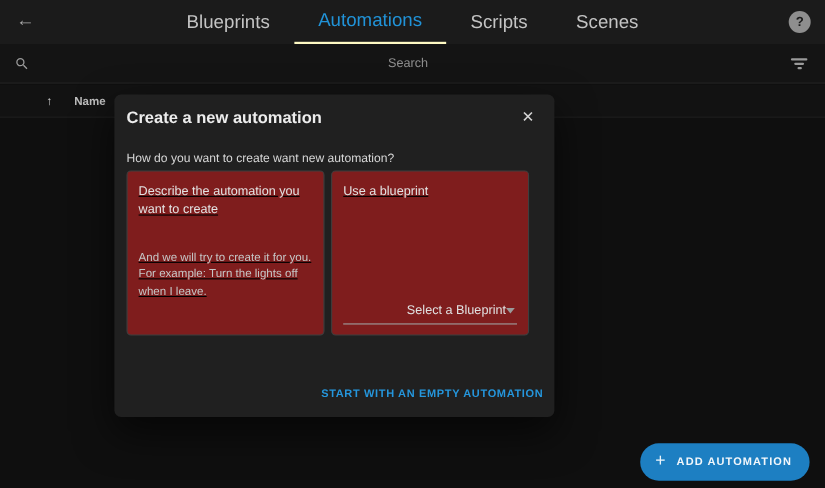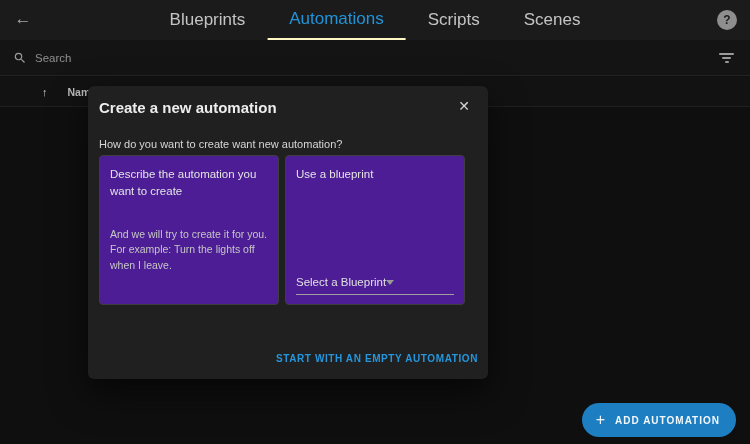--- a/index.html
+++ b/index.html
@@ -59,20 +59,21 @@
     border-bottom: 1px solid #232323;
     display: flex; align-items: center;
   }
   .search-icon { margin-left: 13px; display: flex; }
   .search-input {
     flex: 1;
     margin-left: 8px; margin-right: 12px;
     background: transparent; border: none; outline: none;
     color: #e0e0e0; font-size: 11.5px;
     font-family: "Liberation Sans", sans-serif;
+    text-align: center;
   }
   .search-input::placeholder { color: #8f8f8f; }
   .filter-btn {
     margin-right: 16px; cursor: pointer;
     display: flex; flex-direction: column; align-items: center; gap: 2px;
   }
   .filter-btn i { display: block; height: 2px; background: #9a9a9a; border-radius: 1px; }
   .filter-btn i:nth-child(1) { width: 15px; }
   .filter-btn i:nth-child(2) { width: 9px; }
   .filter-btn i:nth-child(3) { width: 4px; }
@@ -83,21 +84,21 @@
     height: 30px;
     background: #121212;
     border-bottom: 1px solid #1f1f1f;
     display: flex; align-items: center;
   }
   .sort-arrow { margin-left: 42px; color: #cfcfcf; font-size: 11px; }
   .col-name { margin-left: 20px; color: #bdbdbd; font-size: 10.5px; font-weight: bold; }
 
   
   .dialog {
-    position: absolute; left: 88px; top: 86px;
+    position: absolute; left: 104px; top: 86px;
     width: 400px; height: 293px;
     background: #202020;
     border-radius: 6px;
     box-shadow: 0 14px 36px rgba(0,0,0,0.6);
     z-index: 5;
   }
   .dialog-title {
     position: absolute; left: 11px; top: 13px;
     font-size: 15px; font-weight: bold; color: #ededed;
   }
@@ -113,23 +114,24 @@
   }
   .cards {
     position: absolute; left: 11px; top: 69px;
     width: 366px; height: 150px;
     display: flex; gap: 6px;
   }
   .card {
     flex: 1;
     border: 1px solid #3e3e3e;
     border-radius: 4px;
-    background: #4c1d95;
+    background: #7f1d1d;
     position: relative;
     padding: 10px;
+    text-decoration: underline;
   }
   .card-title {
     font-size: 11.5px; color: #e3e3e3; line-height: 1.5;
   }
   .card-body {
     margin-top: 26px;
     font-size: 10.5px; color: #c6c6c6; line-height: 1.5;
   }
   .describe-input-row {
     position: absolute; left: 10px; right: 10px; bottom: 9px;
@@ -146,21 +148,21 @@
   .describe-input::placeholder { color: #8f8f8f; }
   .create-btn {
     margin-left: 9px; padding-bottom: 4px;
     font-size: 9.5px; font-weight: bold; letter-spacing: 0.6px;
     color: #2596dc; cursor: pointer; white-space: nowrap;
   }
   .select-row {
     position: absolute; left: 10px; right: 10px; bottom: 9px;
     border-bottom: 1px solid #a0a0a0;
     padding-bottom: 6px;
-    display: flex; align-items: center; justify-content: flex-start;
+    display: flex; align-items: center; justify-content: flex-end;
     cursor: pointer;
   }
   .select-label { font-size: 11.5px; color: #e0e0e0; }
   .select-caret {
     width: 0; height: 0;
     border-left: 4px solid transparent;
     border-right: 4px solid transparent;
     border-top: 5px solid #9a9a9a;
     margin-right: 2px;
   }

